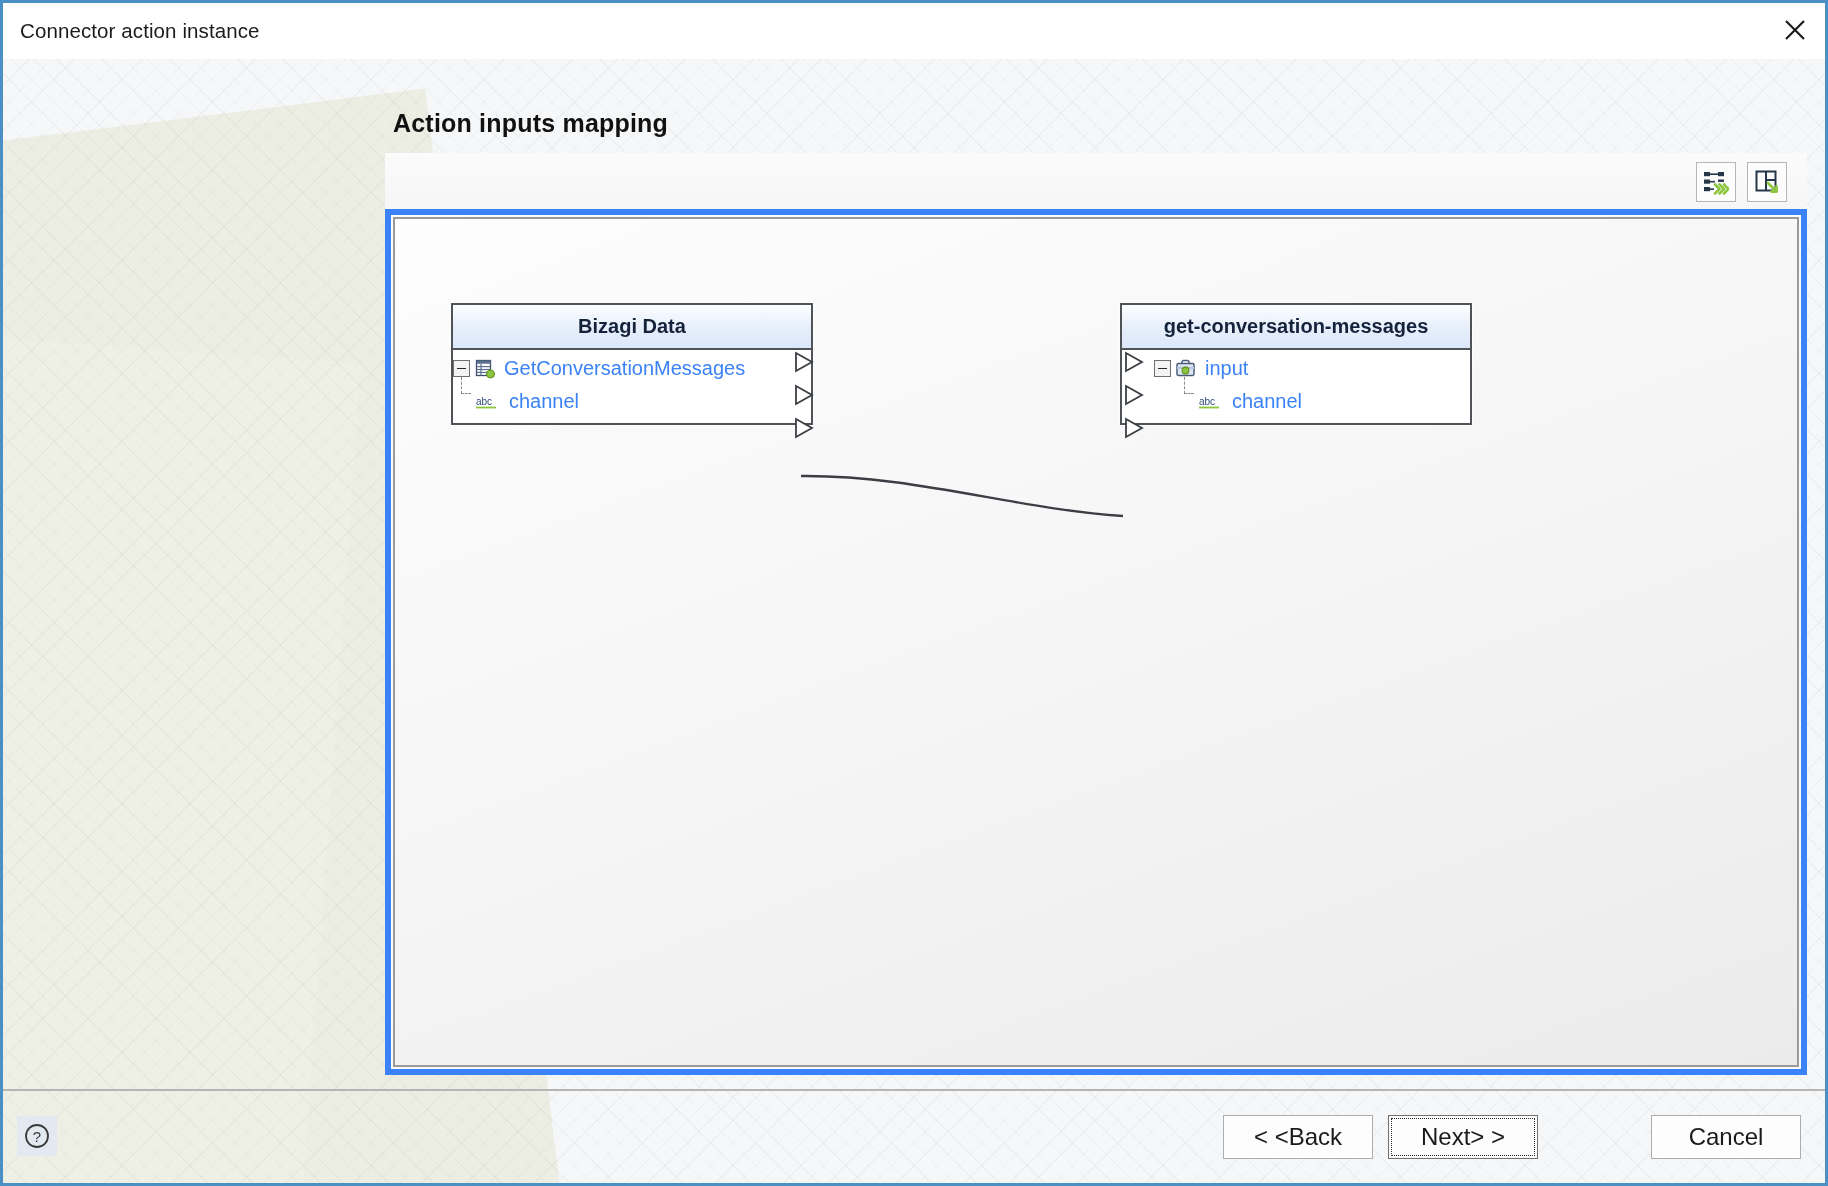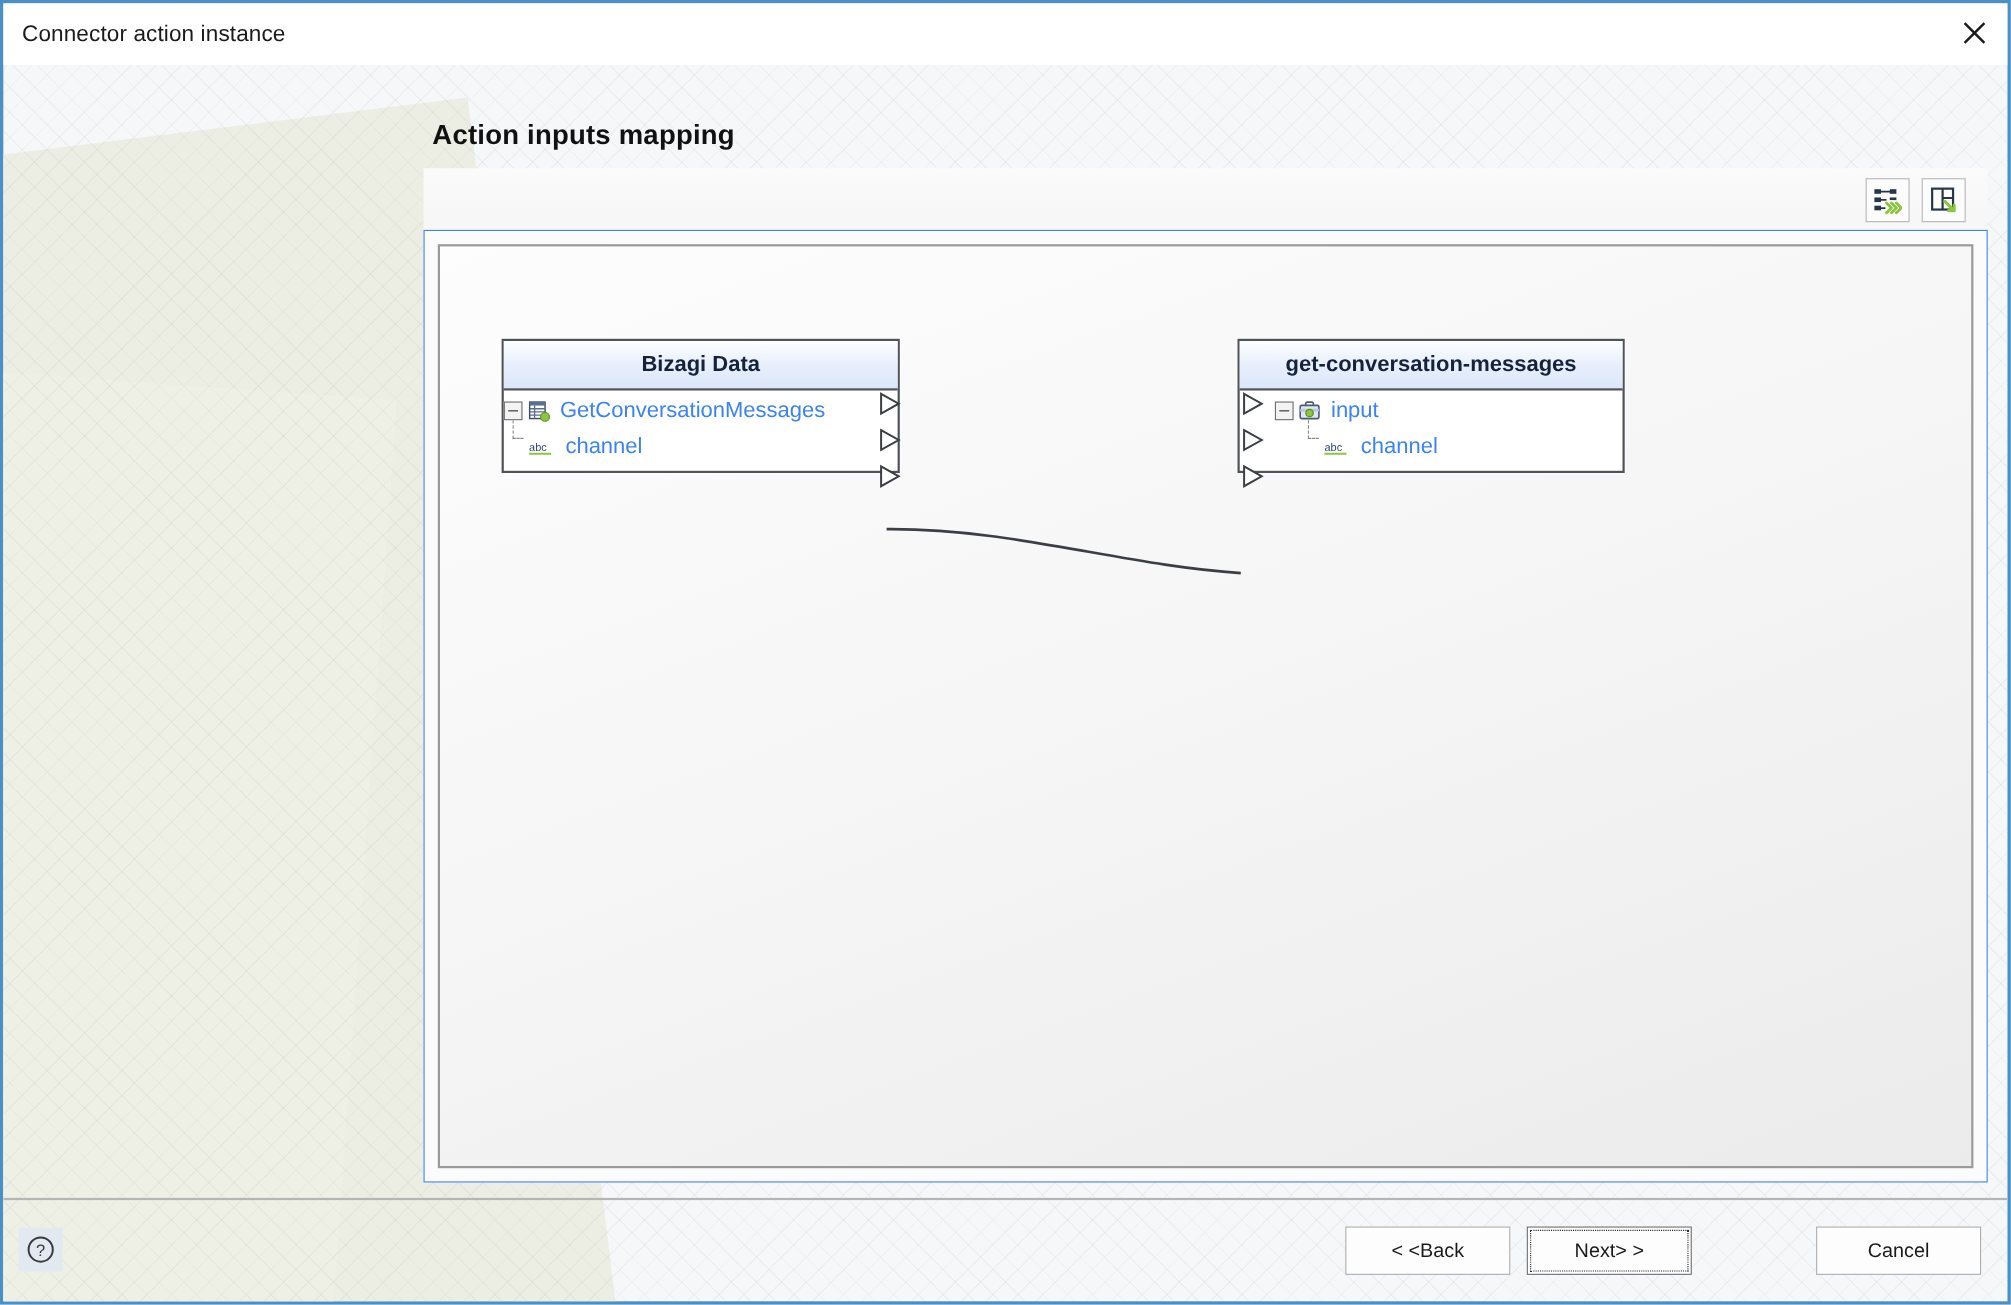--- a/index.html
+++ b/index.html
@@ -114,23 +114,23 @@
     background: #fcfcfc;
     display: flex; align-items: center; justify-content: center;
     cursor: pointer;
   }
   #tool-automap { right: 71px; }
   #tool-fit     { right: 20px; }
 
   
   #canvas-outer {
     position: absolute; left: 0; top: 150px; right: 18px; bottom: 16px;
-    border: 1px solid #3b82f6;
+    border: 6px solid #3b82f6;
     background: #fbfbfb;
-    padding: 12px;
+    padding: 2px;
   }
   #canvas {
     position: relative; width: 100%; height: 100%;
     border: 2px solid #9a9a9a;
     background: linear-gradient(160deg,#fdfdfd 0%,#f6f6f6 45%,#ebebeb 100%);
     overflow: hidden;
   }
 
   
   .node {
@@ -206,21 +206,21 @@
     width: 40px; height: 40px;
     display: flex; align-items: center; justify-content: center;
     background: #e3e9f0;
     cursor: pointer;
   }
   .wiz-btn {
     position: absolute; top: 24px;
     height: 44px;
     background: #fdfdfd;
     border: 1px solid #adadad;
-    font-size: 18px; color: #1a1a1a;
+    font-size: 24px; color: #1a1a1a;
     display: flex; align-items: center; justify-content: center;
     cursor: pointer;
     font-family: "Liberation Sans", sans-serif;
   }
   #btn-back   { right: 452px; width: 150px; }
   #btn-next   { right: 287px; width: 150px; border: 1px solid #6f6f6f; margin-left: 12px; }
   #btn-next .focus-ring {
     position: absolute; inset: 2px;
     border: 1.5px dotted #2a2a2a;
     pointer-events: none;

